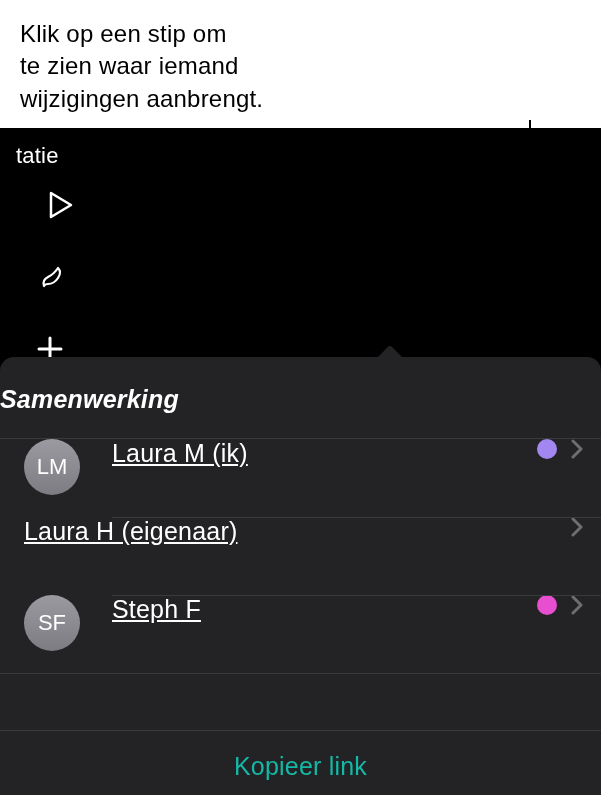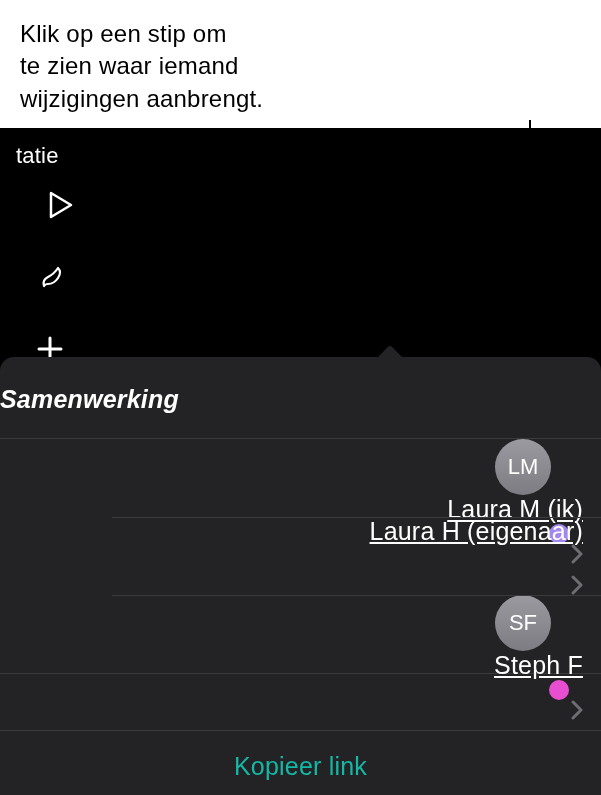--- a/index.html
+++ b/index.html
@@ -94,26 +94,25 @@
       font-size: 25px;
       font-weight: 600;
       color: #fff;
       padding: 28px 0 24px 0;
       letter-spacing: 0.2px;
       font-style: italic;
     }
     .participant-list { }
     .participant {
       display: flex;
-      align-items: flex-end;
+      align-items: flex-start;
       height: 78px;
       padding-left: 24px;
       padding-right: 18px;
       position: relative;
-      flex-direction: column;
     }
     .participant + .participant::before {
       content: '';
       position: absolute;
       top: 0;
       left: 112px;
       right: 0;
       height: 1px;
       background: #3a3a3c;
     }

